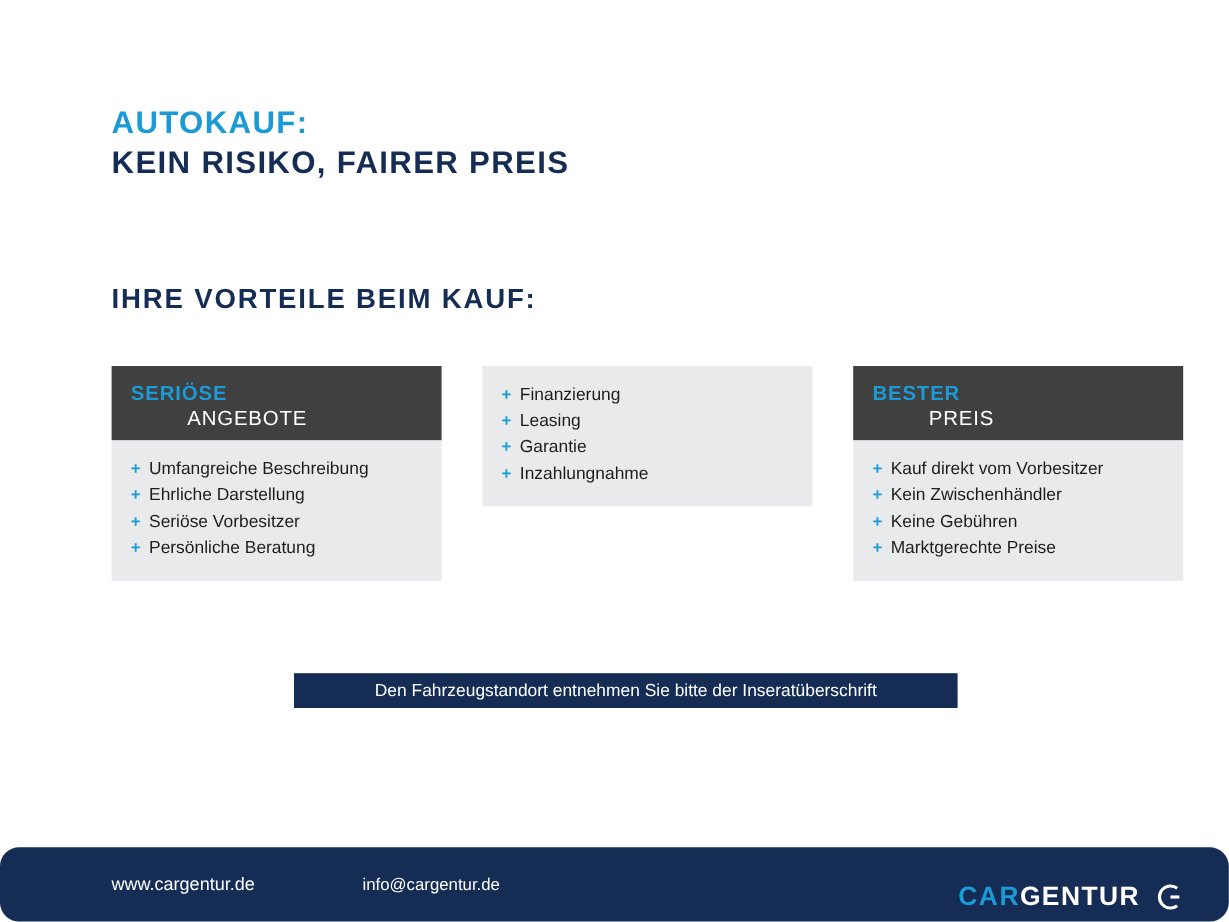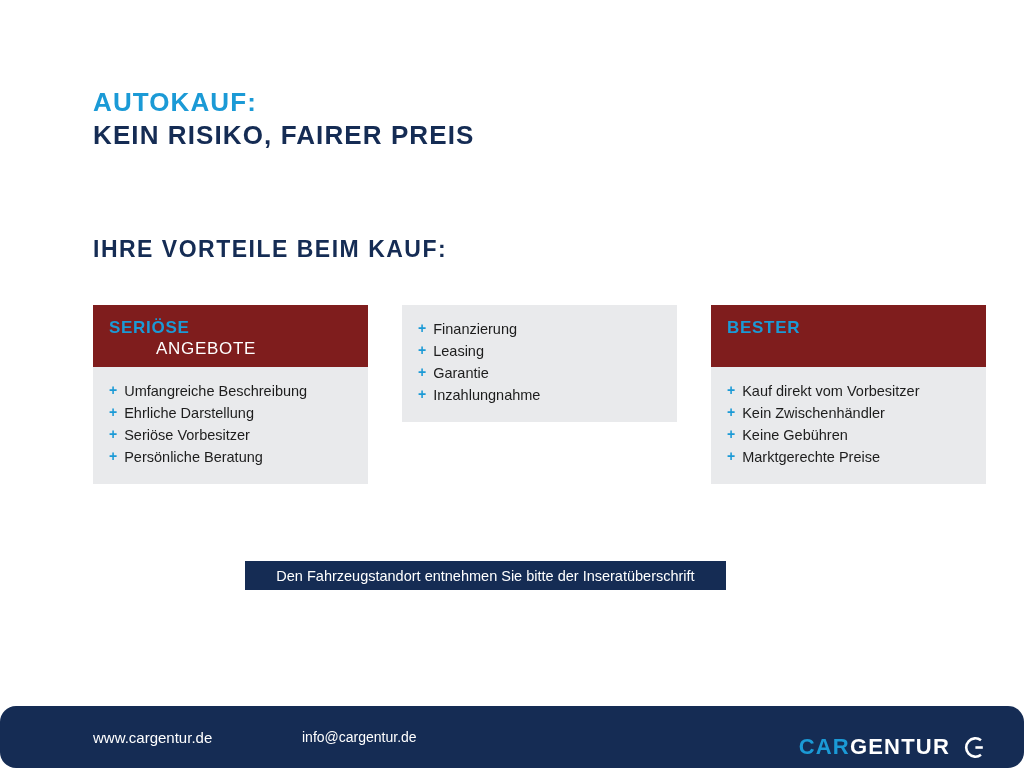--- a/index.html
+++ b/index.html
@@ -58,21 +58,21 @@
     width: 893px;
     display: flex;
     justify-content: space-between;
   }
   .card {
     width: 275px;
     display: flex;
     flex-direction: column;
   }
   .card-head {
-    background: #7f1d1d;
+    background: #404040;
     padding: 14px 16px 14px 16px;
     height: 62px;
     box-sizing: border-box;
   }
   .card-head .t1 {
     display: block;
     color: #1b9ad6;
     font-size: 17px;
     font-weight: bold;
     letter-spacing: 0.7px;
@@ -105,21 +105,21 @@
     font-weight: bold;
     margin-right: 7px;
     font-size: 14px;
     line-height: 1.52;
   }
   
   .notice {
     position: absolute;
     left: 245px;
     top: 561px;
-    width: 481px;
+    width: 553px;
     height: 29px;
     background: #152c54;
     color: #ffffff;
     font-size: 14.5px;
     display: flex;
     align-items: center;
     justify-content: center;
     box-sizing: border-box;
   }
   
@@ -233,20 +233,21 @@
         <div class="bullet">
           <span class="plus">+</span>
           <span>Inzahlungnahme</span>
         </div>
       </div>
     </div>
 
     <div class="card">
       <div class="card-head">
         <span class="t1">BESTER</span>
+        <span class="t2">PREIS</span>
       </div>
       <div class="card-body">
         <div class="bullet">
           <span class="plus">+</span>
           <span>Kauf direkt vom Vorbesitzer</span>
         </div>
         <div class="bullet">
           <span class="plus">+</span>
           <span>Kein Zwischenhändler</span>
         </div>

